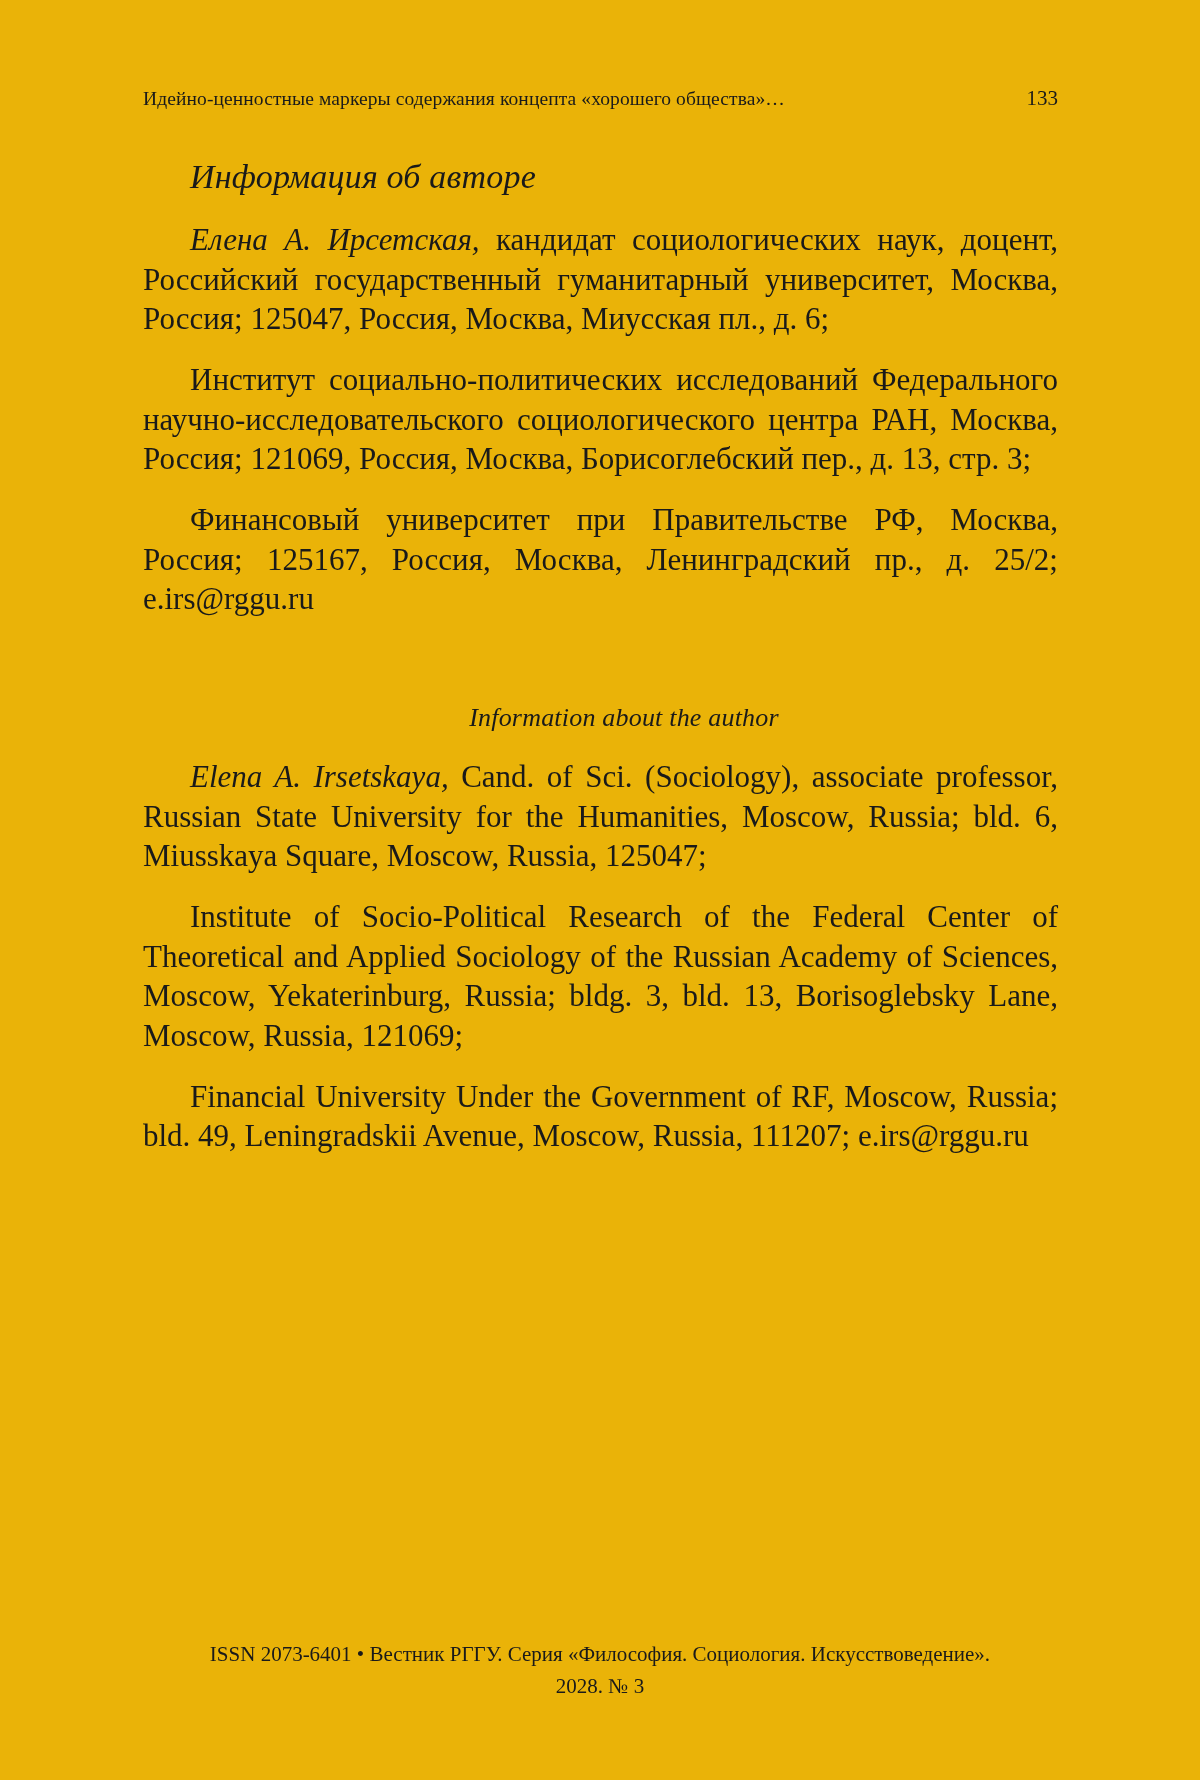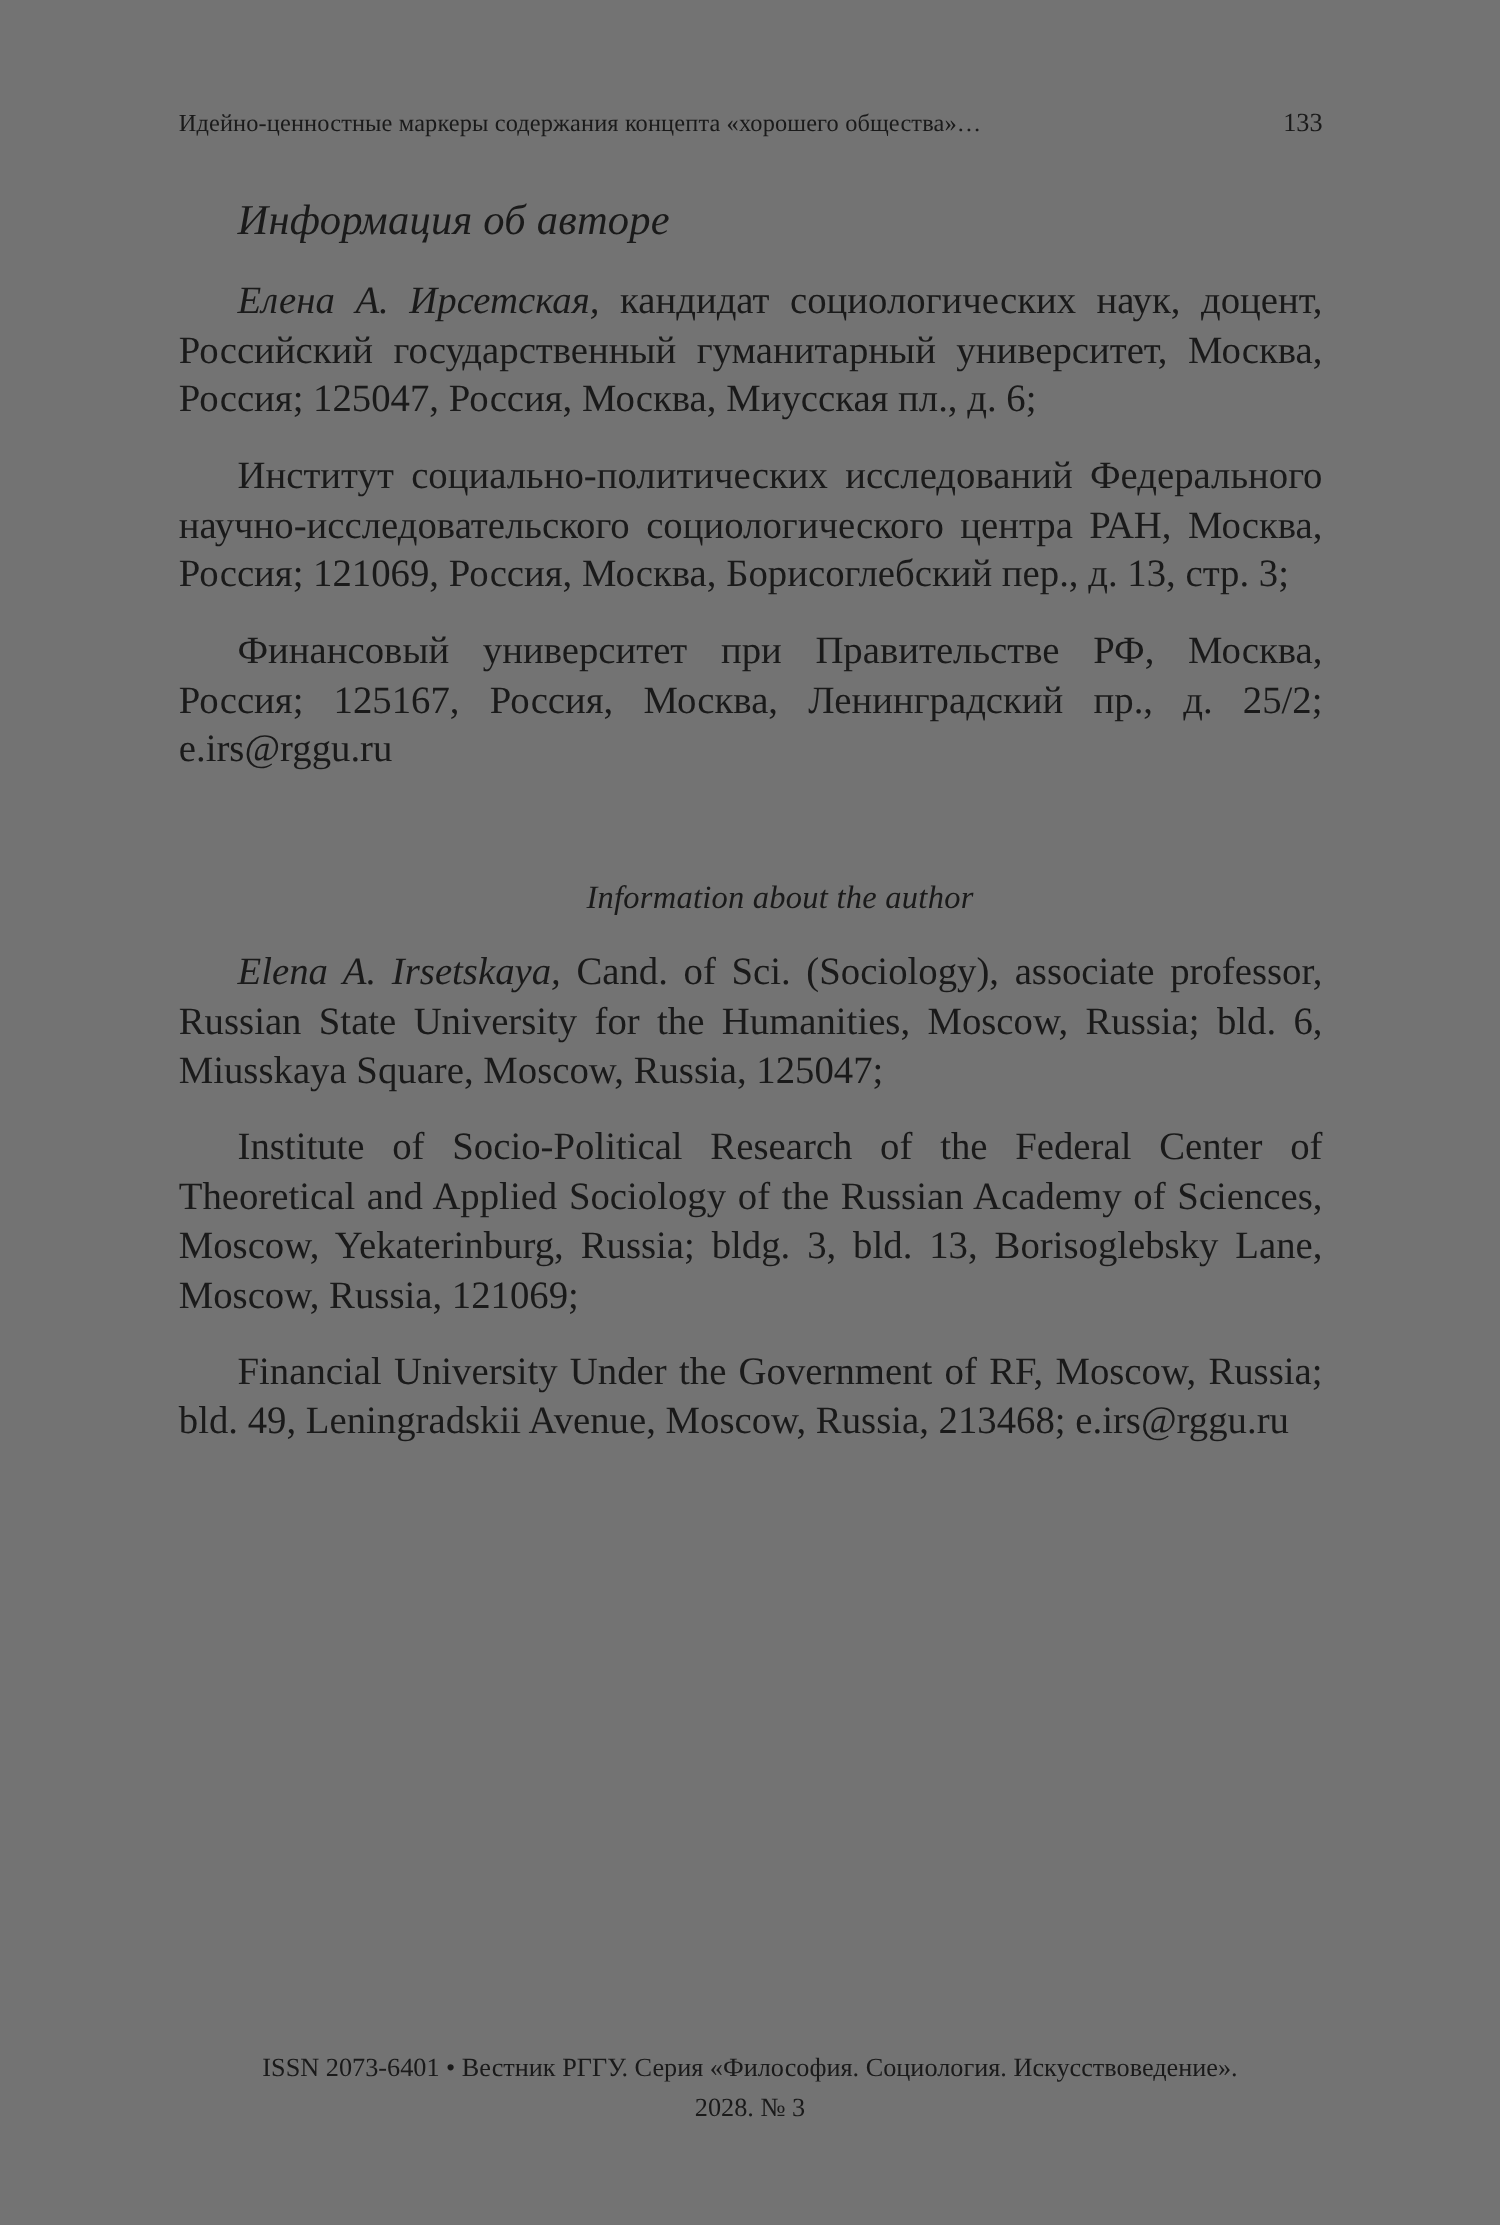--- a/index.html
+++ b/index.html
@@ -5,21 +5,21 @@
   html, body {
     margin: 0;
     padding: 0;
     background: #ffffff;
   }
   .page {
     position: relative;
     width: 1200px;
     height: 1780px;
     margin: 0 auto;
-    background: #737373;
+    background: #eab308;
     font-family: "Liberation Serif", "DejaVu Serif", serif;
     color: #1a1a1a;
     box-sizing: border-box;
   }
   .content {
     position: absolute;
     left: 143px;
     top: 0;
     width: 915px;
   }
@@ -112,21 +112,21 @@
       <p class="para"><span>Финансовый университет при Правительстве РФ, Москва, Россия; 125167, Россия, Москва, Ленинградский пр., д. 25/2; e.irs@rggu.ru</span></p>
     </div>
 
     <div class="group">
       <div class="section-heading en">Information about the author</div>
 
       <p class="para first"><span class="name-it">Elena A. Irsetskaya,</span><span> Cand. of Sci. (Sociology), associate professor, Russian State University for the Humanities, Moscow, Russia; bld. 6, Miusskaya Square, Moscow, Russia, 125047;</span></p>
 
       <p class="para"><span>Institute of Socio-Political Research of the Federal Center of Theoretical and Applied Sociology of the Russian Academy of Sciences, Moscow, Yekaterinburg, Russia; bldg. 3, bld. 13, Borisoglebsky Lane, Moscow, Russia, 121069;</span></p>
 
-      <p class="para"><span>Financial University Under the Government of RF, Moscow, Russia; bld. 49, Leningradskii Avenue, Moscow, Russia, 213468; e.irs@rggu.ru</span></p>
+      <p class="para"><span>Financial University Under the Government of RF, Moscow, Russia; bld. 49, Leningradskii Avenue, Moscow, Russia, 111207; e.irs@rggu.ru</span></p>
     </div>
 
   </div>
 
   <div class="footer">
     <div class="line1">ISSN 2073-6401 • Вестник РГГУ.  Серия «Философия. Социология. Искусствоведение».</div>
     <div class="line2">2028. № 3</div>
   </div>
 </div>
 

